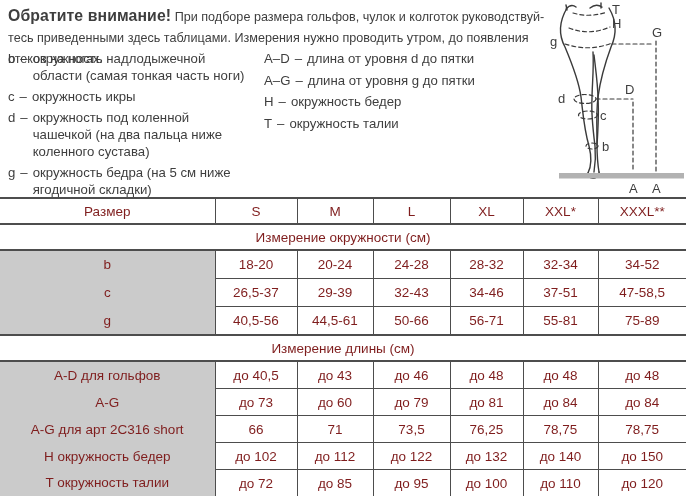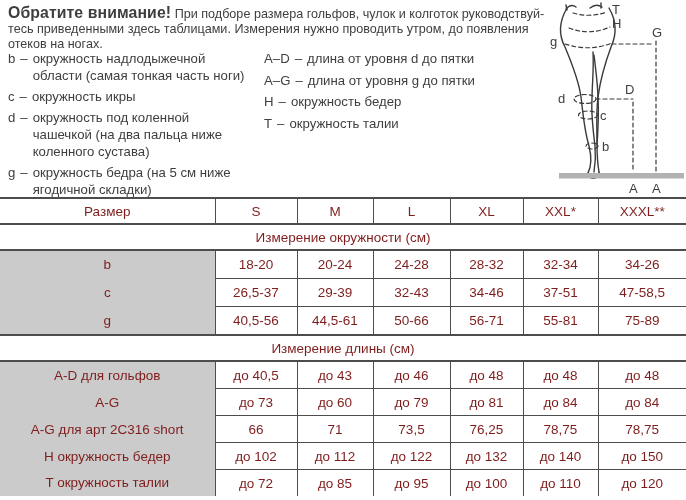--- a/index.html
+++ b/index.html
@@ -2,21 +2,21 @@
 <html><head>
 <meta charset="utf-8">
 <style>
   html,body{margin:0;padding:0;}
   body{
     width:686px;height:500px;position:relative;overflow:hidden;
     background:#ffffff;color:#3e3e3e;
     font-family:"Liberation Sans","DejaVu Sans",sans-serif;
   }
   
-  .intro{position:absolute;left:8px;top:5px;width:548px;font-size:12.6px;line-height:15px;}
+  .intro{position:absolute;left:8px;top:5px;width:548px;font-size:12.6px;line-height:21px;}
   .intro .big{font-size:15.8px;font-weight:700;letter-spacing:.1px;}
   
   .legend{position:absolute;font-size:13.2px;line-height:17px;}
   .legend-left{left:8px;top:50px;width:262px;}
   .legend-right{left:264px;top:50px;width:280px;}
   .leg-item{display:flex;margin-bottom:4px;}
   .legend-right .leg-item{margin-bottom:4.5px;}
   .leg-key{white-space:nowrap;flex:0 0 auto;}
   .leg-sep{margin:0 5px;flex:0 0 auto;}
   .legend-left .leg-text{width:218px;}
@@ -162,21 +162,21 @@
   <tr class="section">
     <td colspan="7">Измерение окружности (см)</td>
   </tr>
   <tr class="circ">
     <td class="lbl">b</td>
     <td class="val">18-20</td>
     <td class="val">20-24</td>
     <td class="val">24-28</td>
     <td class="val">28-32</td>
     <td class="val">32-34</td>
-    <td class="val">34-26</td>
+    <td class="val">34-52</td>
   </tr>
   <tr class="circ">
     <td class="lbl">c</td>
     <td class="val">26,5-37</td>
     <td class="val">29-39</td>
     <td class="val">32-43</td>
     <td class="val">34-46</td>
     <td class="val">37-51</td>
     <td class="val">47-58,5</td>
   </tr>

